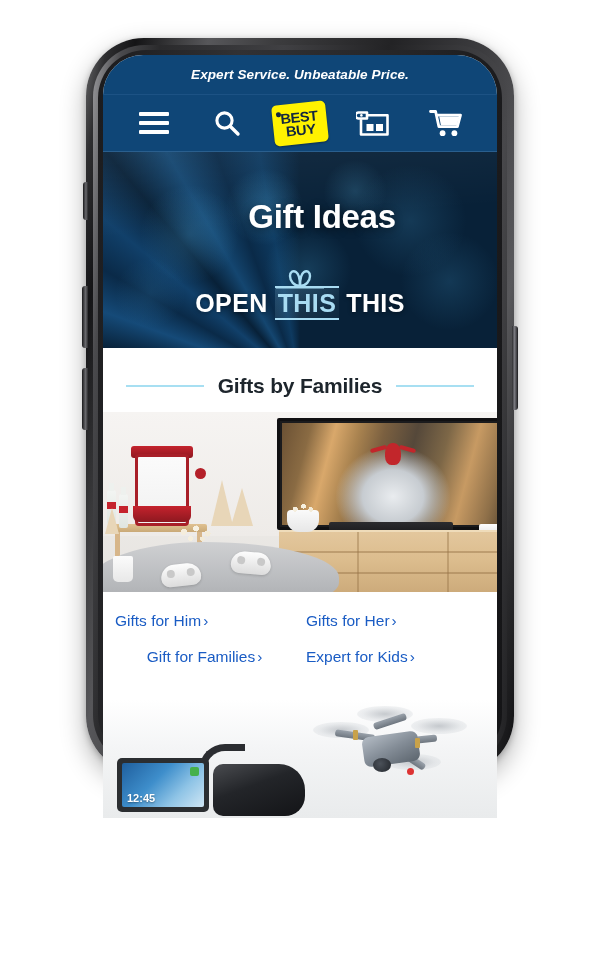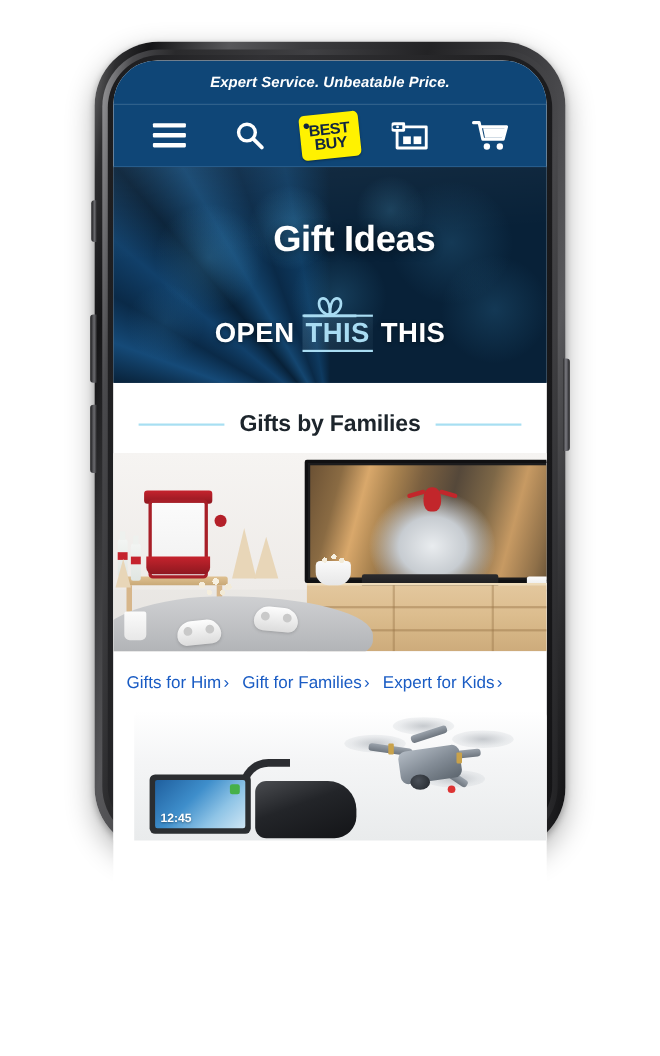--- a/index.html
+++ b/index.html
@@ -301,21 +301,21 @@
              border-radius: 14px 14px 9px 9px; box-shadow: 0 1px 3px rgba(0,0,0,0.18); }
   .rp-ctrl:before, .rp-ctrl:after { content:""; position:absolute; top:5px; width:8px; height:8px;
              background:#c9c9c9; border-radius:50%; }
   .rp-ctrl:before { left:6px; } .rp-ctrl:after { right:6px; }
   #rp-cup { position:absolute; left:10px; bottom:10px; width:20px; height:26px;
             background: linear-gradient(180deg,#fbfbfb,#e8e8e8); border-radius: 2px 2px 5px 5px; }
 
   
   #link-grid {
     display: grid;
-    grid-template-columns: 1fr 1fr 1fr 1fr;
+    grid-template-columns: 1fr 1fr;
     padding: 18px 6px 8px 6px;
     row-gap: 14px;
   }
   .link-cell { padding: 2px 6px; }
   .link-cell.right { text-align: center; }
   .gift-link {
     color: #1a5cc4;
     font-size: 15.5px;
     text-decoration: none;
     cursor: pointer;
@@ -324,21 +324,20 @@
   .chev { color: #1a5cc4; margin-left: 2px; }
 
   
   #featured-photo {
     position: relative;
     margin-top: 6px;
     height: 118px;
     background: linear-gradient(180deg,#ffffff 0%, #f4f5f6 40%, #e9ebec 100%);
     overflow: hidden;
     border-radius: 6px 6px 0 0;
-    margin-left: 19px;
   }
   #fp-tablet {
     position:absolute; left:14px; bottom:6px; width:92px; height:54px;
     background:#2b2e31; border-radius:5px; padding:5px;
   }
   #fp-tablet-screen {
     width:100%; height:100%; border-radius:2px;
     background: linear-gradient(135deg,#1f5f9e 0%, #3e8ecb 40%, #8fc4e6 70%, #cfe6f4 100%);
     position:relative; overflow:hidden;
   }
@@ -506,20 +505,23 @@
 
         <div id="rp-blanket"></div>
         <div class="rp-ctrl" style="left:58px; bottom:6px; transform:rotate(-6deg);"></div>
         <div class="rp-ctrl" style="left:128px; bottom:18px; transform:rotate(5deg);"></div>
         <div id="rp-cup"></div>
       </div>
 
       <div id="link-grid">
         <div class="link-cell">
           <a class="gift-link"><span>Gifts for Him</span><span class="chev">›</span></a>
+        </div>
+        <div class="link-cell">
+          <a class="gift-link"><span>Gifts for Her</span><span class="chev">›</span></a>
         </div>
         <div class="link-cell right">
           <a class="gift-link"><span>Gift for Families</span><span class="chev">›</span></a>
         </div>
         <div class="link-cell">
           <a class="gift-link"><span>Expert for Kids</span><span class="chev">›</span></a>
         </div>
         <div class="link-cell right"></div>
       </div>
 

